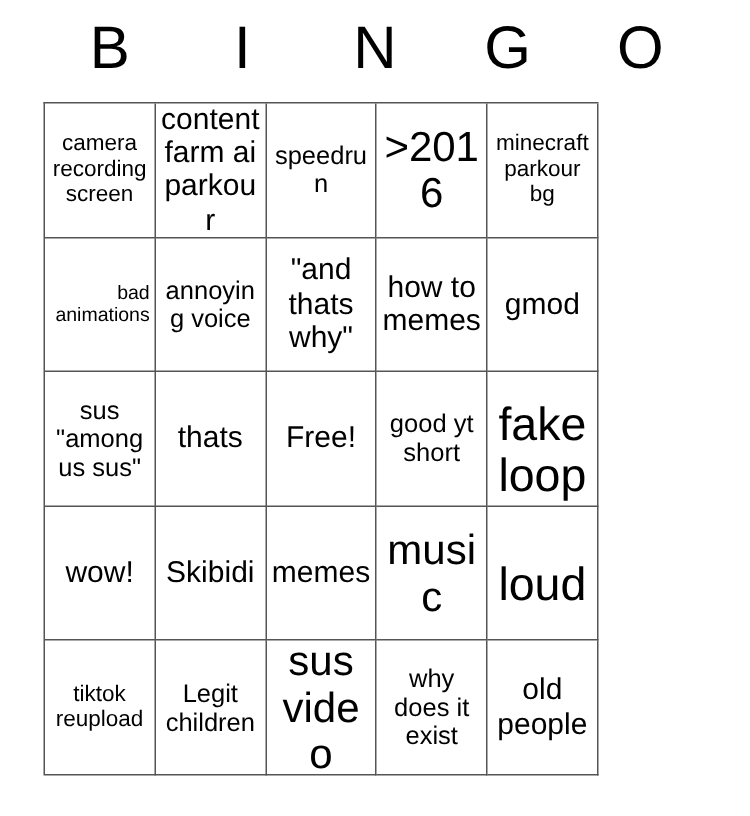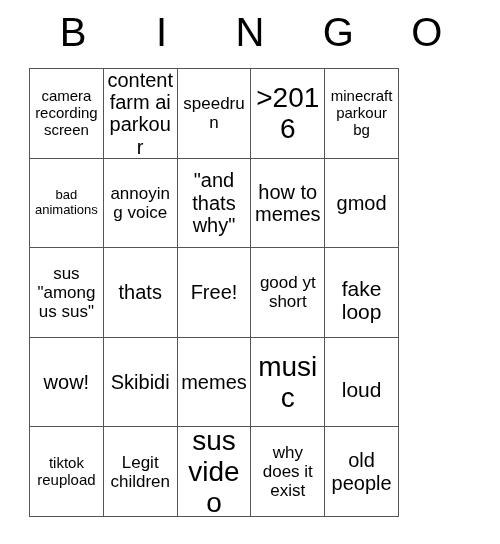--- a/index.html
+++ b/index.html
@@ -69,27 +69,27 @@
   }
   .cell-text {
     display: block;
     width: 100%;
     line-height: 1.12;
     word-wrap: break-word;
     color: #000;
   }
 
   
-  .fs-xs   { font-size: 13px; }
+  .fs-xs   { font-size: 13px; text-align: right; }
   .fs-sm   { font-size: 15px; }
   .fs-md   { font-size: 17px; }
   .fs-lg   { font-size: 20px; }
   .fs-xl   { font-size: 28px; }
   .fs-2xl  { font-size: 20px; }
-  .fs-3xl  { font-size: 21px; margin-top: 16px; }
+  .fs-3xl  { font-size: 31px; margin-top: 16px; }
 </style>
 </head>
 <body>
 
 <div id="bingo-card">
 
   <div id="header-row">
     <div class="header-letter">B</div>
     <div class="header-letter">I</div>
     <div class="header-letter">N</div>

